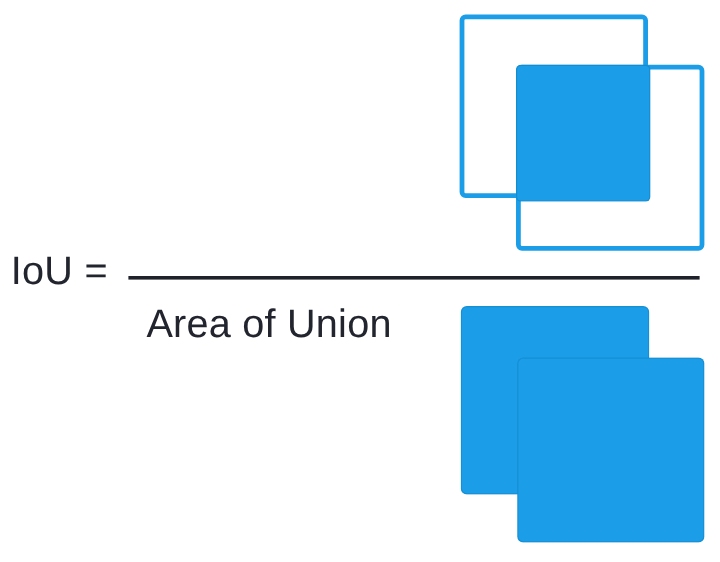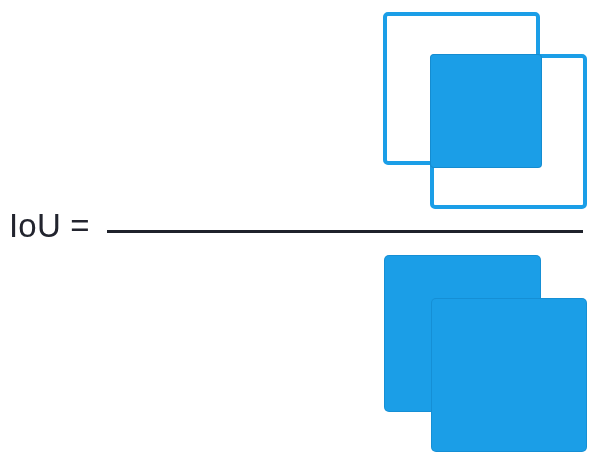--- a/index.html
+++ b/index.html
@@ -84,20 +84,21 @@
 </head>
 <body>
 
 <div class="canvas">
 
   <span class="txt lhs">IoU =</span>
 
 
   <div class="frac-line"></div>
 
+  <span class="txt denominator">Area of Union</span>
 
   <div>
     <div class="shape box-a"></div>
     <div class="shape box-b"></div>
     <div class="shape overlap-fill"></div>
   </div>
 
   <div>
     <div class="shape union-a"></div>
     <div class="shape union-b"></div>

